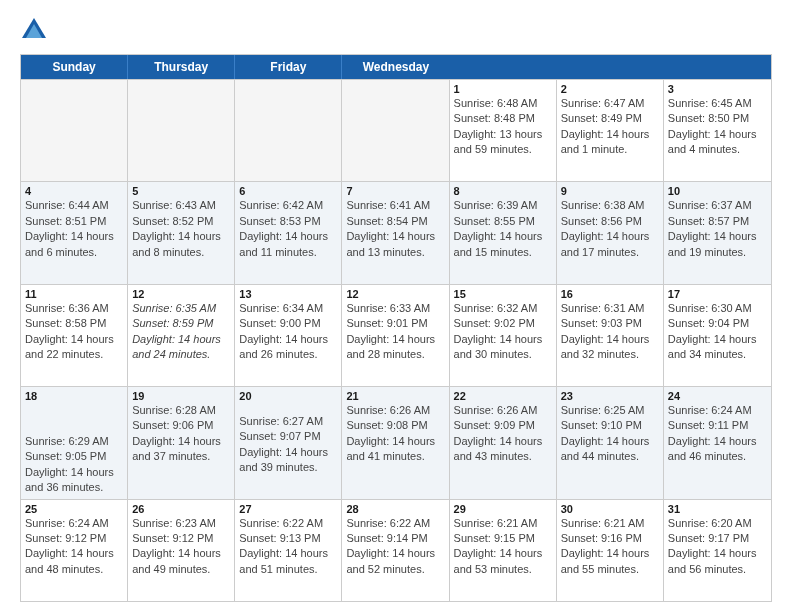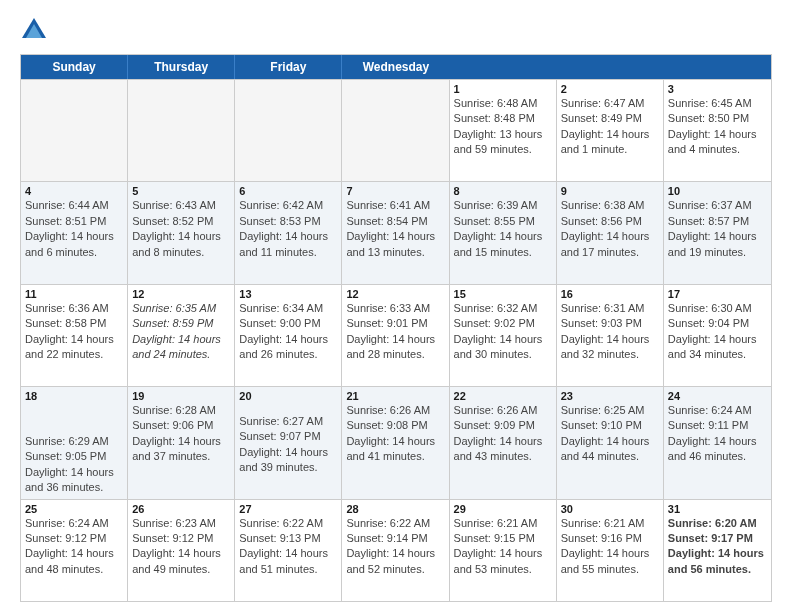--- a/index.html
+++ b/index.html
@@ -352,21 +352,21 @@
           </div>
           <div class="cal-cell">
             <div class="day-num">30</div>
             <div class="day-info" style="white-space: pre-line;">Sunrise: 6:21 AM
 Sunset: 9:16 PM
 Daylight: 14 hours
 and 55 minutes.</div>
           </div>
           <div class="cal-cell">
             <div class="day-num">31</div>
-            <div class="day-info" style="white-space: pre-line; font-weight: bold;">Sunrise: 6:20 AM
+            <div class="day-info" style="white-space: pre-line;">Sunrise: 6:20 AM
 Sunset: 9:17 PM
 Daylight: 14 hours
 and 56 minutes.</div>
           </div>
         </div>
       </div>
   </div>
 </div>
 
 </body></html>

